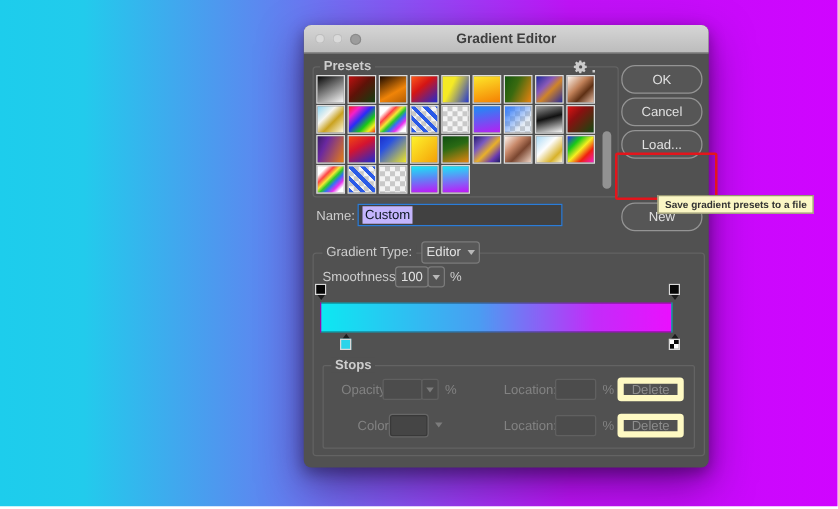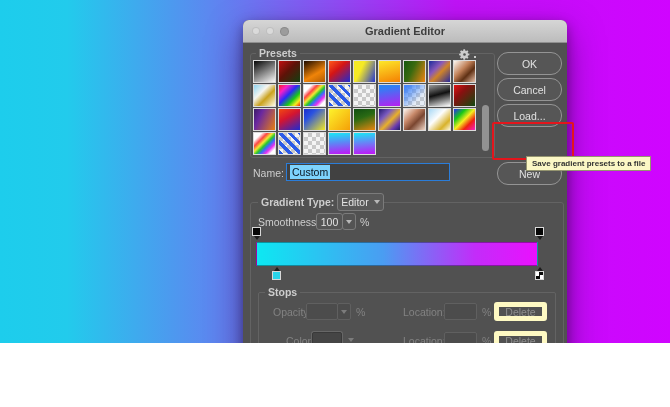--- a/index.html
+++ b/index.html
@@ -1,16 +1,16 @@
 <!DOCTYPE html>
 <html><head>
 <meta charset="utf-8">
 <style>
   html,body{margin:0;padding:0}
-  .stage{position:relative;width:670px;height:343px;overflow:hidden;
+  .stage{position:relative;width:670px;height:405px;overflow:hidden;
          font-family:"Liberation Sans",sans-serif;-webkit-font-smoothing:antialiased}
   .dialog{position:absolute;left:243px;top:20px;width:324px;height:354px;background:#515151;
           border-radius:6px;box-shadow:0 14px 34px rgba(30,0,60,.5),0 4px 12px rgba(0,0,0,.35)}
   .titlebar{position:absolute;left:0;top:0;width:324px;height:22px;border-radius:6px 6px 0 0;
             background:linear-gradient(#d6d6d6,#bcbcbc);border-bottom:1px solid #8f8f8f;
             display:flex;align-items:center;justify-content:center}
   .title{font-size:11px;font-weight:700;color:#3e3e3e}
   .light{position:absolute;top:7px;width:8px;height:8px;border-radius:50%;box-shadow:inset 0 0 0 1px rgba(0,0,0,.12)}
   .box{position:absolute;border:1px solid #636363;border-radius:3px}
   .grouplabel{position:absolute;background:#515151;padding:0 3px;font-size:10.5px;font-weight:700;
@@ -26,21 +26,21 @@
   .chev{width:0;height:0;border-left:3px solid transparent;border-right:3px solid transparent;border-top:4px solid #b8b8b8}
   .chev.dim{border-top-color:#7c7c7c}
   .preset-grid{position:absolute;left:10px;top:40px;width:226px;display:grid;
                grid-template-columns:repeat(9,25px);grid-auto-rows:24px}
   .preset{width:23px;height:23px;border:1px solid #dcdcdc;box-sizing:border-box}
   .scrollthumb{position:absolute;left:239px;top:85px;width:7px;height:46px;border-radius:4px;background:#929292}
   .gear-dot{position:absolute;left:231px;top:36px;width:2px;height:2px;background:#cccccc}
   .name-input{position:absolute;left:43px;top:143px;width:164px;height:18px;background:#414141;
               border:1px solid #2b7dd9;box-sizing:border-box;display:flex;align-items:center;
               padding-left:3px;font-size:10.5px;color:#d8d8d8}
-  .sel{background:#7dd3fc;color:#0a1520;padding:0 2px;line-height:14px}
+  .sel{background:#c4b5fd;color:#0a1520;padding:0 2px;line-height:14px}
   .redbox{position:absolute;left:249px;top:102px;width:78px;height:34px;border:2px solid #e3151c;
           border-radius:2px;z-index:15}
   .tooltip{position:absolute;left:283px;top:136px;background:#fbf7c5;border:1px solid #94946f;
            color:#333333;font-size:8px;font-weight:700;padding:1px 5px;line-height:11px;
            white-space:nowrap;z-index:20}
   .stop{position:absolute;width:11px;display:flex;flex-direction:column;align-items:center}
   .stop .sq{width:9px;height:9px;border:1px solid #d8d8d8;box-sizing:border-box}
   .tri-down{width:0;height:0;border-left:3px solid transparent;border-right:3px solid transparent;border-top:4px solid #1c1c1c}
   .tri-up{width:0;height:0;border-left:3px solid transparent;border-right:3px solid transparent;border-bottom:4px solid #1c1c1c}
   .bar{position:absolute;left:13px;top:222px;width:282px;height:24px;border:1px solid rgba(0,0,0,.35);box-sizing:border-box}
@@ -117,21 +117,21 @@
     <div class="redbox"></div>
     <div class="tooltip">Save gradient presets to a file</div>
 
     <span class="label" style="left:10px;top:147px">Name:</span>
     <div class="name-input">
       <span class="sel">Custom</span>
     </div>
 
     <div class="box" style="left:7px;top:182px;width:312px;height:161px"></div>
 
-    <span class="grouplabel" style="left:15px;top:176px;font-weight:700">Gradient Type:</span>
+    <span class="grouplabel" style="left:15px;top:176px;font-weight:400">Gradient Type:</span>
     <div class="selbox" style="left:94px;top:173px;width:47px;height:18px">
       <span>Editor</span>
       <span class="chev" style="margin-left:5px"></span>
     </div>
 
     <span class="label" style="left:15px;top:196px">Smoothness:</span>
     <div class="selbox" style="left:73px;top:193px;width:27px;height:17px;background:#545454">
       <span>100</span>
     </div>
     <div class="selbox arrowseg" style="left:99px;top:193px;width:14px;height:17px;background:#545454">

